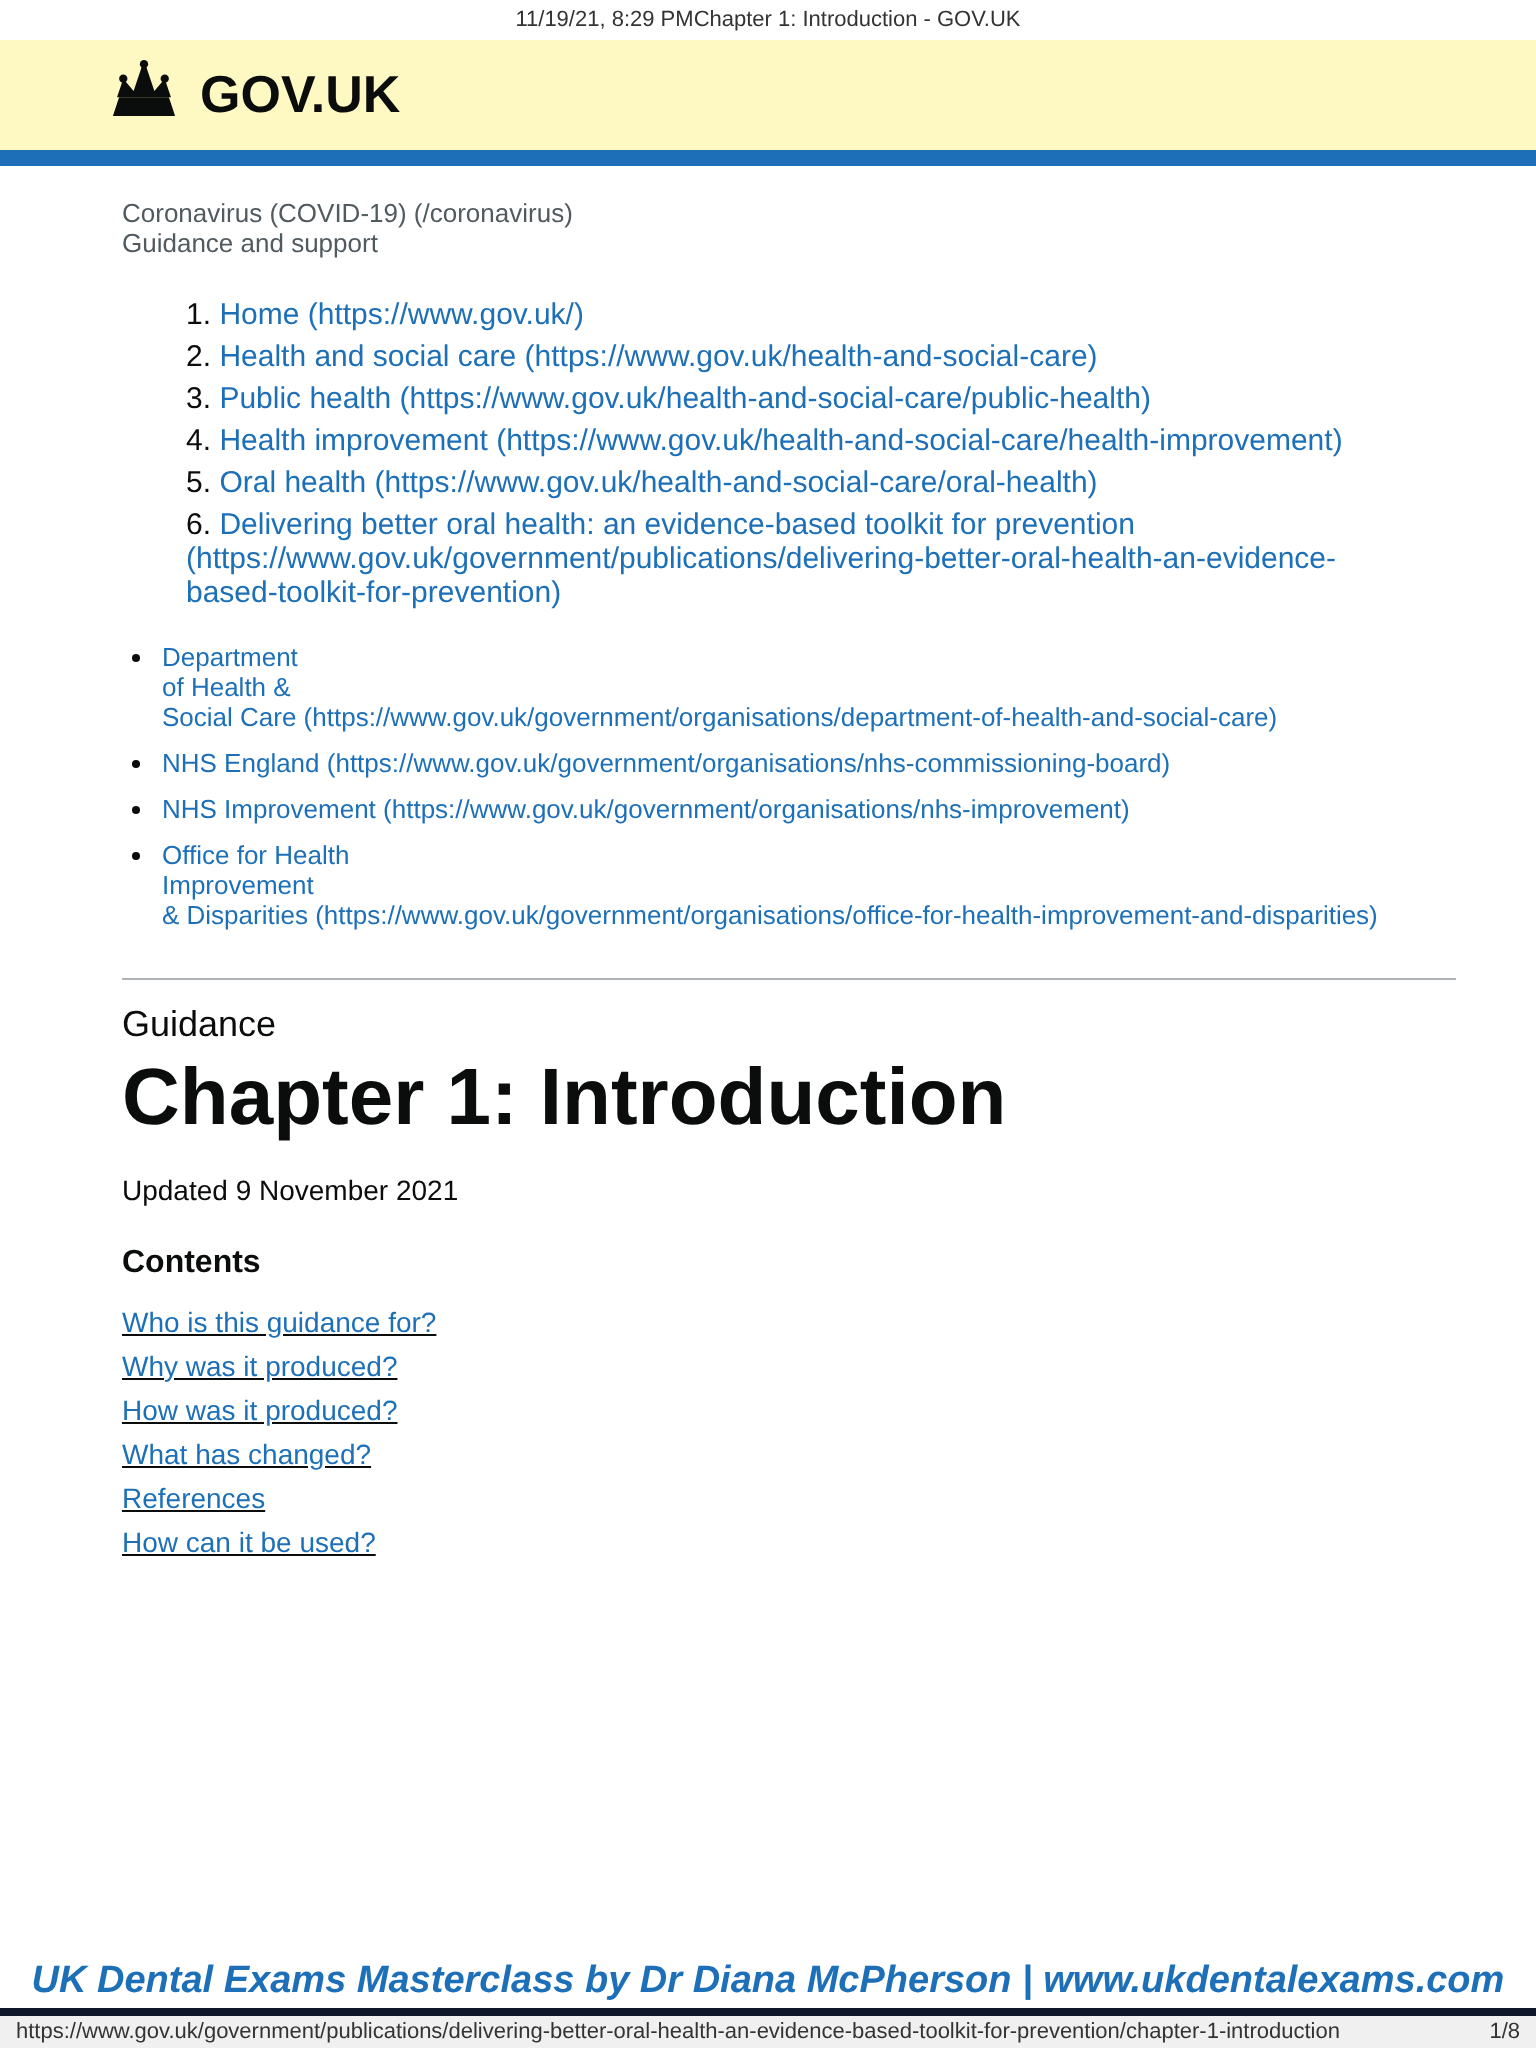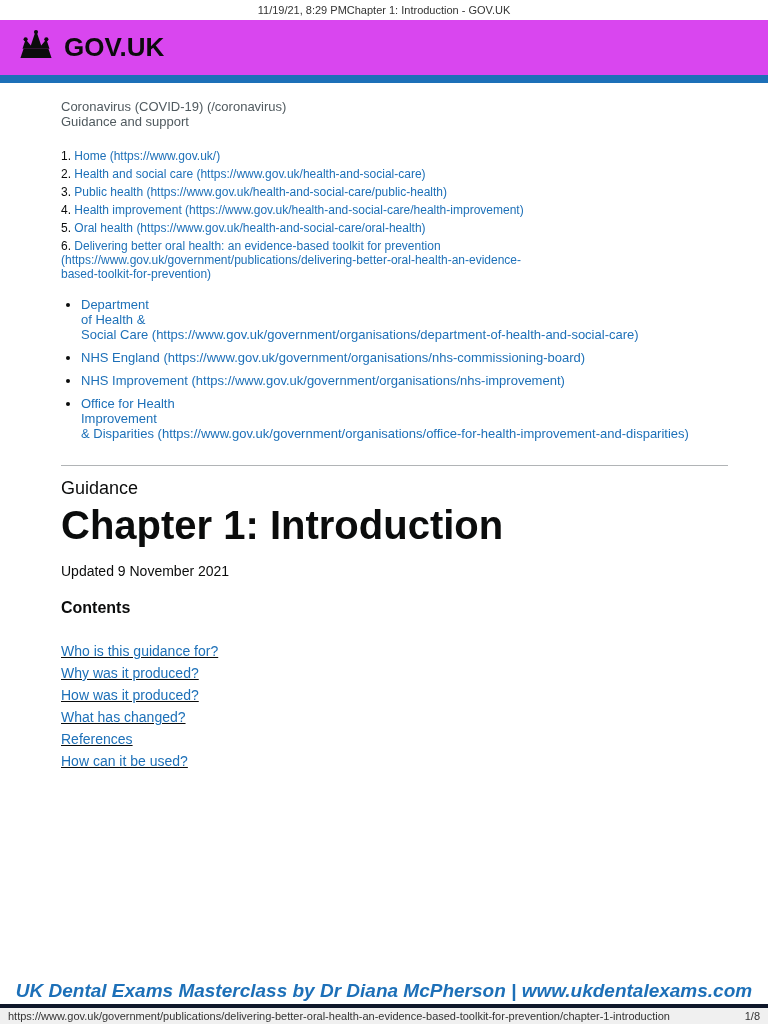--- a/index.html
+++ b/index.html
@@ -23,22 +23,22 @@
       display: flex;
       justify-content: center;
       padding: 4px 10px;
       font-size: 11px;
       color: #333;
       background: #fff;
     }
 
     
     .site-header {
-      padding: 10px 40px 10px 20px;
-      background: #d946ef;
+      padding: 10px 40px 10px 56px;
+      background: #fef9c3;
     }
 
     .gov-logo {
       display: flex;
       align-items: center;
       gap: 8px;
       font-size: 26px;
       font-weight: bold;
       color: #0b0c0c;
       text-decoration: none;
@@ -82,21 +82,22 @@
       margin-bottom: 16px;
     }
 
     .breadcrumb ol {
       list-style: none;
       padding: 0;
     }
 
     .breadcrumb ol li {
       margin-bottom: 4px;
-      font-size: 12px;
+      font-size: 15px;
+      margin-left: 32px;
     }
 
     .breadcrumb ol li a {
       color: #1d70b8;
       text-decoration: none;
     }
 
     
     .publisher-list {
       list-style: disc;
@@ -135,21 +136,21 @@
     .updated-date {
       font-size: 14px;
       color: #0b0c0c;
       margin-bottom: 20px;
     }
 
     
     .contents-heading {
       font-size: 16px;
       font-weight: bold;
-      margin-bottom: 26px;
+      margin-bottom: 12px;
     }
 
     .contents-list {
       list-style: none;
       padding: 0;
       margin-bottom: 20px;
       text-decoration: underline;
     }
 
     .contents-list li {

